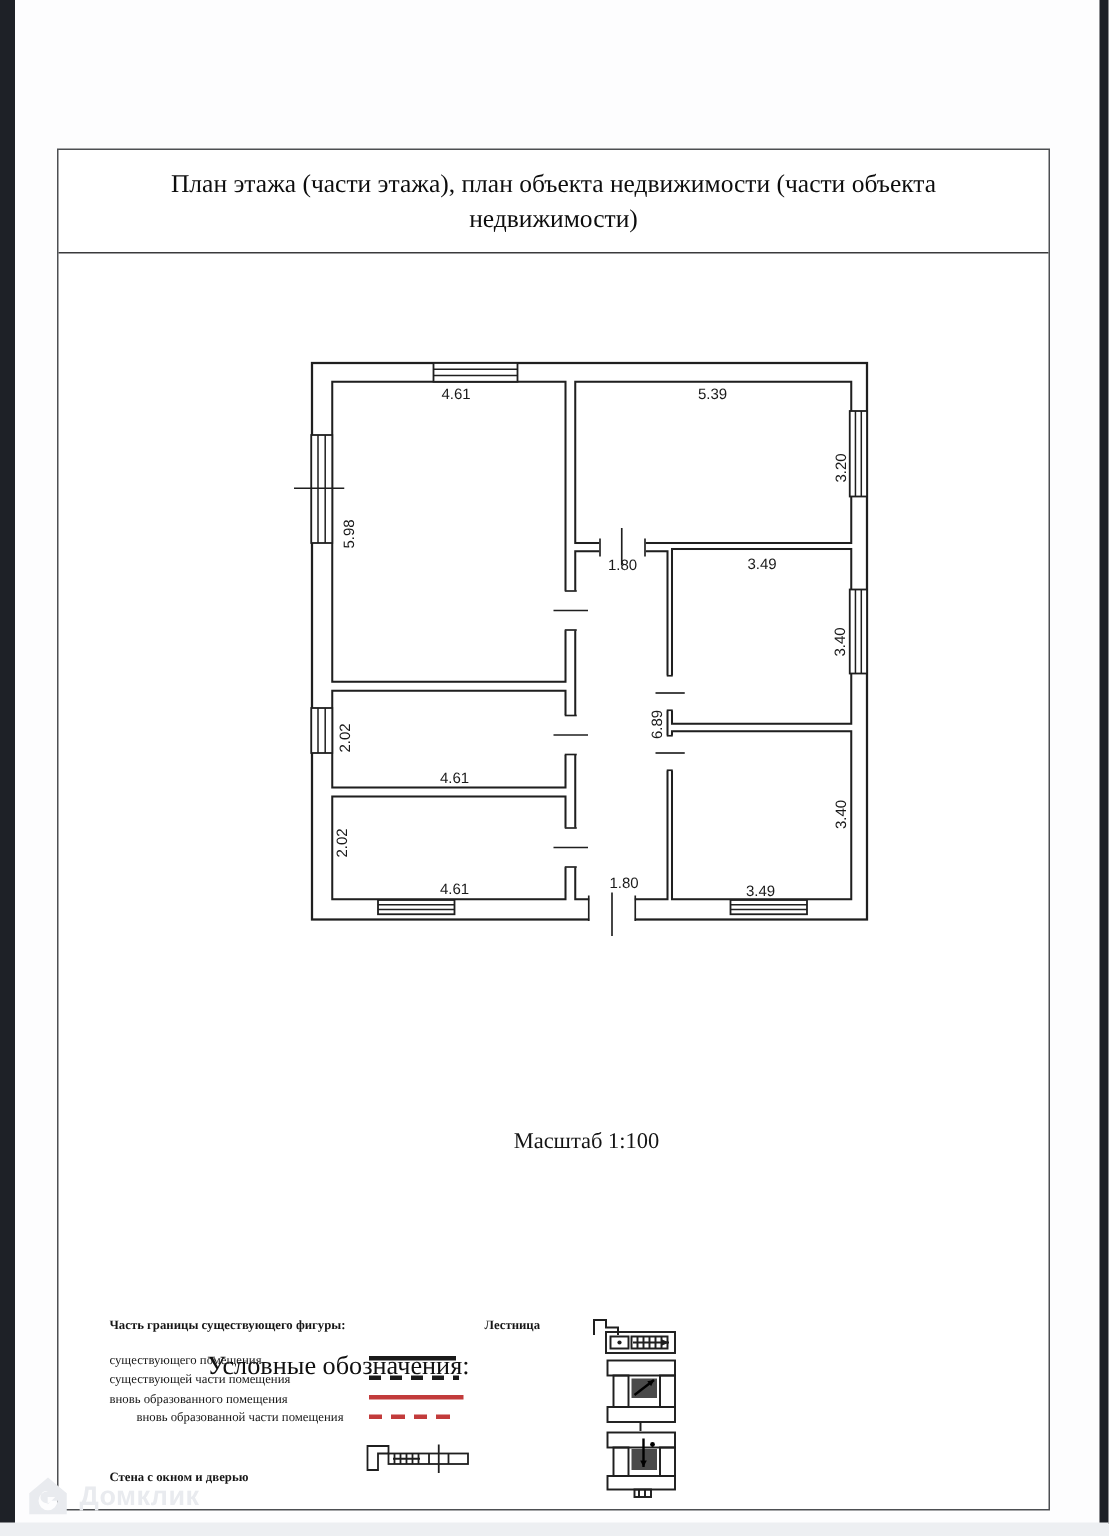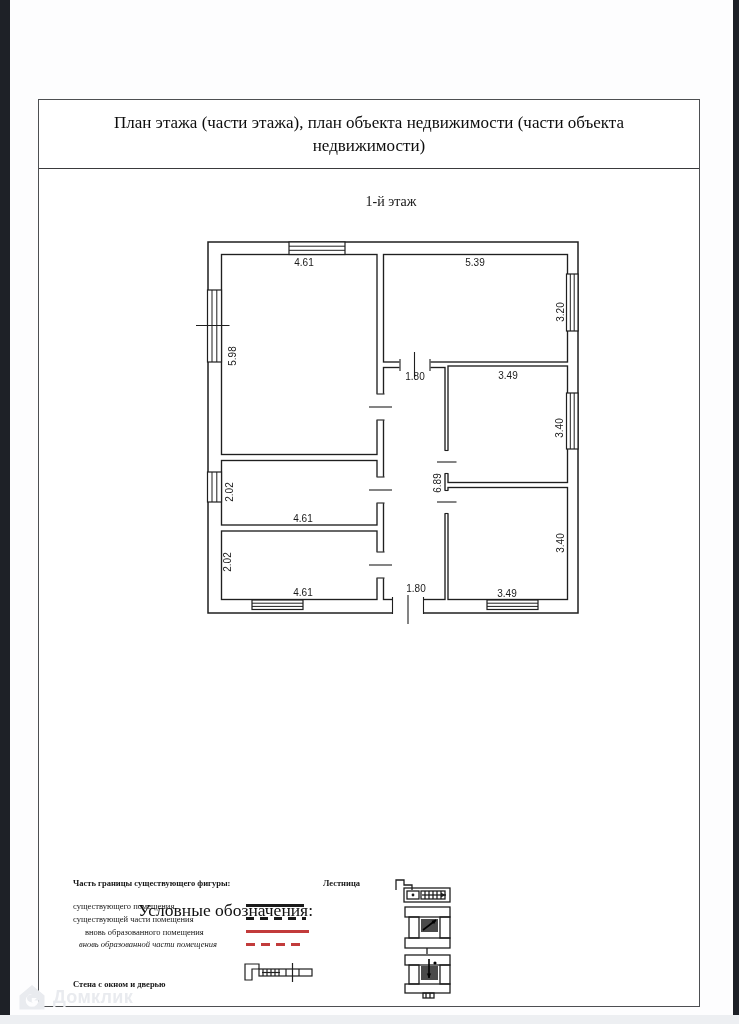--- a/index.html
+++ b/index.html
@@ -69,29 +69,29 @@
 <body>
 
 <div class="strip-left"></div>
 <div class="strip-right"></div>
 <div class="strip-bottom"></div>
 
 <div class="page">
   <div class="title-box">
     <div class="t">План этажа (части этажа), план объекта недвижимости (части объекта недвижимости)</div>
   </div>
-  <div class="floor-label">1-й этаж</div>
+  <div class="scale-label">Масштаб 1:100</div>
 
   <div class="legend-heading">Условные обозначения:</div>
   <div class="lg b j" style="left:34px;top:778px;width:182px;">Часть границы существующего фигуры:</div>
 
   <div class="lg" style="left:34px;top:801px;width:170px;">существующего помещения</div>
   <div class="lg" style="left:34px;top:814px;width:170px;">существующей части помещения</div>
-  <div class="lg" style="left:46px;top:827px;width:170px;">вновь образованного помещения</div>
-  <div class="lg j" style="left:40px;top:839px;width:150px;font-style:italic;">вновь образованной части помещения</div>
+  <div class="lg" style="left:34px;top:827px;width:170px;">вновь образованного помещения</div>
+  <div class="lg j" style="left:52px;top:839px;width:150px;">вновь образованной части помещения</div>
   <div class="lg b" style="left:34px;top:879px;width:180px;">Стена с окном и дверью</div>
   <div class="lg b" style="left:284px;top:778px;">Лестница</div>
 
   <div class="sample solid-black" style="left:207px;top:804px;width:58px;"></div>
   <div class="sample dashed-black" style="left:207px;top:817px;width:60px;"></div>
   <div class="sample solid-red" style="left:207px;top:829.5px;width:63px;"></div>
   <div class="sample dashed-red" style="left:207px;top:843px;width:60px;"></div>
 
   <svg class="sym" style="left:203px;top:857px;" width="74" height="30" viewBox="0 0 74 30">
     <g stroke="#1f1f1f" stroke-width="1.2" fill="none">

